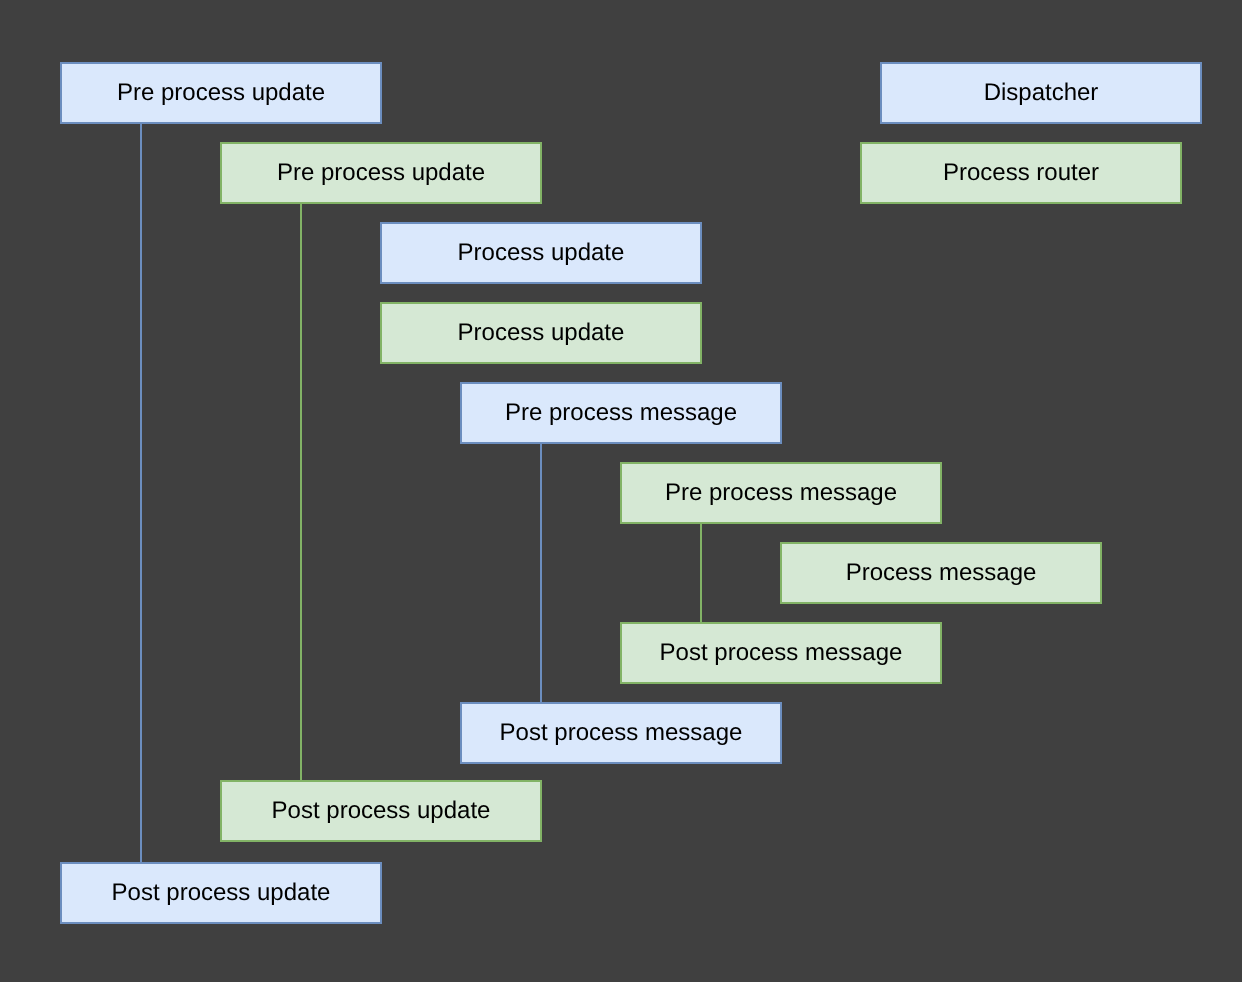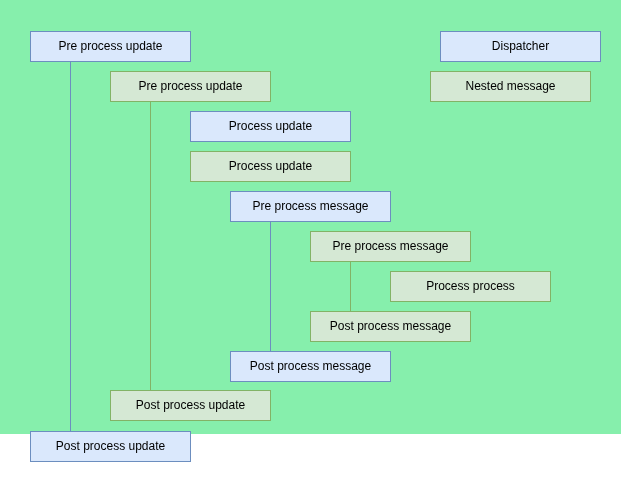--- a/index.html
+++ b/index.html
@@ -9,22 +9,22 @@
   body {
     width: 621px;
     height: 491px;
     background: #ffffff;
     font-family: "Liberation Sans", sans-serif;
     overflow: hidden;
   }
   #canvas {
     position: relative;
     width: 621px;
-    height: 434px;
-    background: #86efac;
+    height: 491px;
+    background: #404040;
   }
   .node {
     position: absolute;
     box-sizing: border-box;
     display: flex;
     align-items: center;
     justify-content: center;
     font-size: 12px;
     line-height: 1.2;
     color: #000000;
@@ -59,22 +59,22 @@
   <div class="edge green" id="e1" style="left: 150px; top: 101px; height: 289px;"></div>
   <div class="edge blue" id="e2" style="left: 270px; top: 221px; height: 130px;"></div>
   <div class="edge green" id="e3" style="left: 350px; top: 261px; height: 50px;"></div>
 
   <div class="node blue" id="n0" style="left: 30px; top: 31px; width: 161px; height: 31px;">Pre process update</div>
   <div class="node green" id="n1" style="left: 110px; top: 71px; width: 161px; height: 31px;">Pre process update</div>
   <div class="node blue" id="n2" style="left: 190px; top: 111px; width: 161px; height: 31px;">Process update</div>
   <div class="node green" id="n3" style="left: 190px; top: 151px; width: 161px; height: 31px;">Process update</div>
   <div class="node blue" id="n4" style="left: 230px; top: 191px; width: 161px; height: 31px;">Pre process message</div>
   <div class="node green" id="n5" style="left: 310px; top: 231px; width: 161px; height: 31px;">Pre process message</div>
-  <div class="node green" id="n6" style="left: 390px; top: 271px; width: 161px; height: 31px;">Process process</div>
+  <div class="node green" id="n6" style="left: 390px; top: 271px; width: 161px; height: 31px;">Process message</div>
   <div class="node green" id="n7" style="left: 310px; top: 311px; width: 161px; height: 31px;">Post process message</div>
   <div class="node blue" id="n8" style="left: 230px; top: 351px; width: 161px; height: 31px;">Post process message</div>
   <div class="node green" id="n9" style="left: 110px; top: 390px; width: 161px; height: 31px;">Post process update</div>
   <div class="node blue" id="n10" style="left: 30px; top: 431px; width: 161px; height: 31px;">Post process update</div>
 
   <div class="node blue" id="lg0" style="left: 440px; top: 31px; width: 161px; height: 31px;">Dispatcher</div>
-  <div class="node green" id="lg1" style="left: 430px; top: 71px; width: 161px; height: 31px;">Nested message</div>
+  <div class="node green" id="lg1" style="left: 430px; top: 71px; width: 161px; height: 31px;">Process router</div>
 
 </div>
 
 </body></html>

